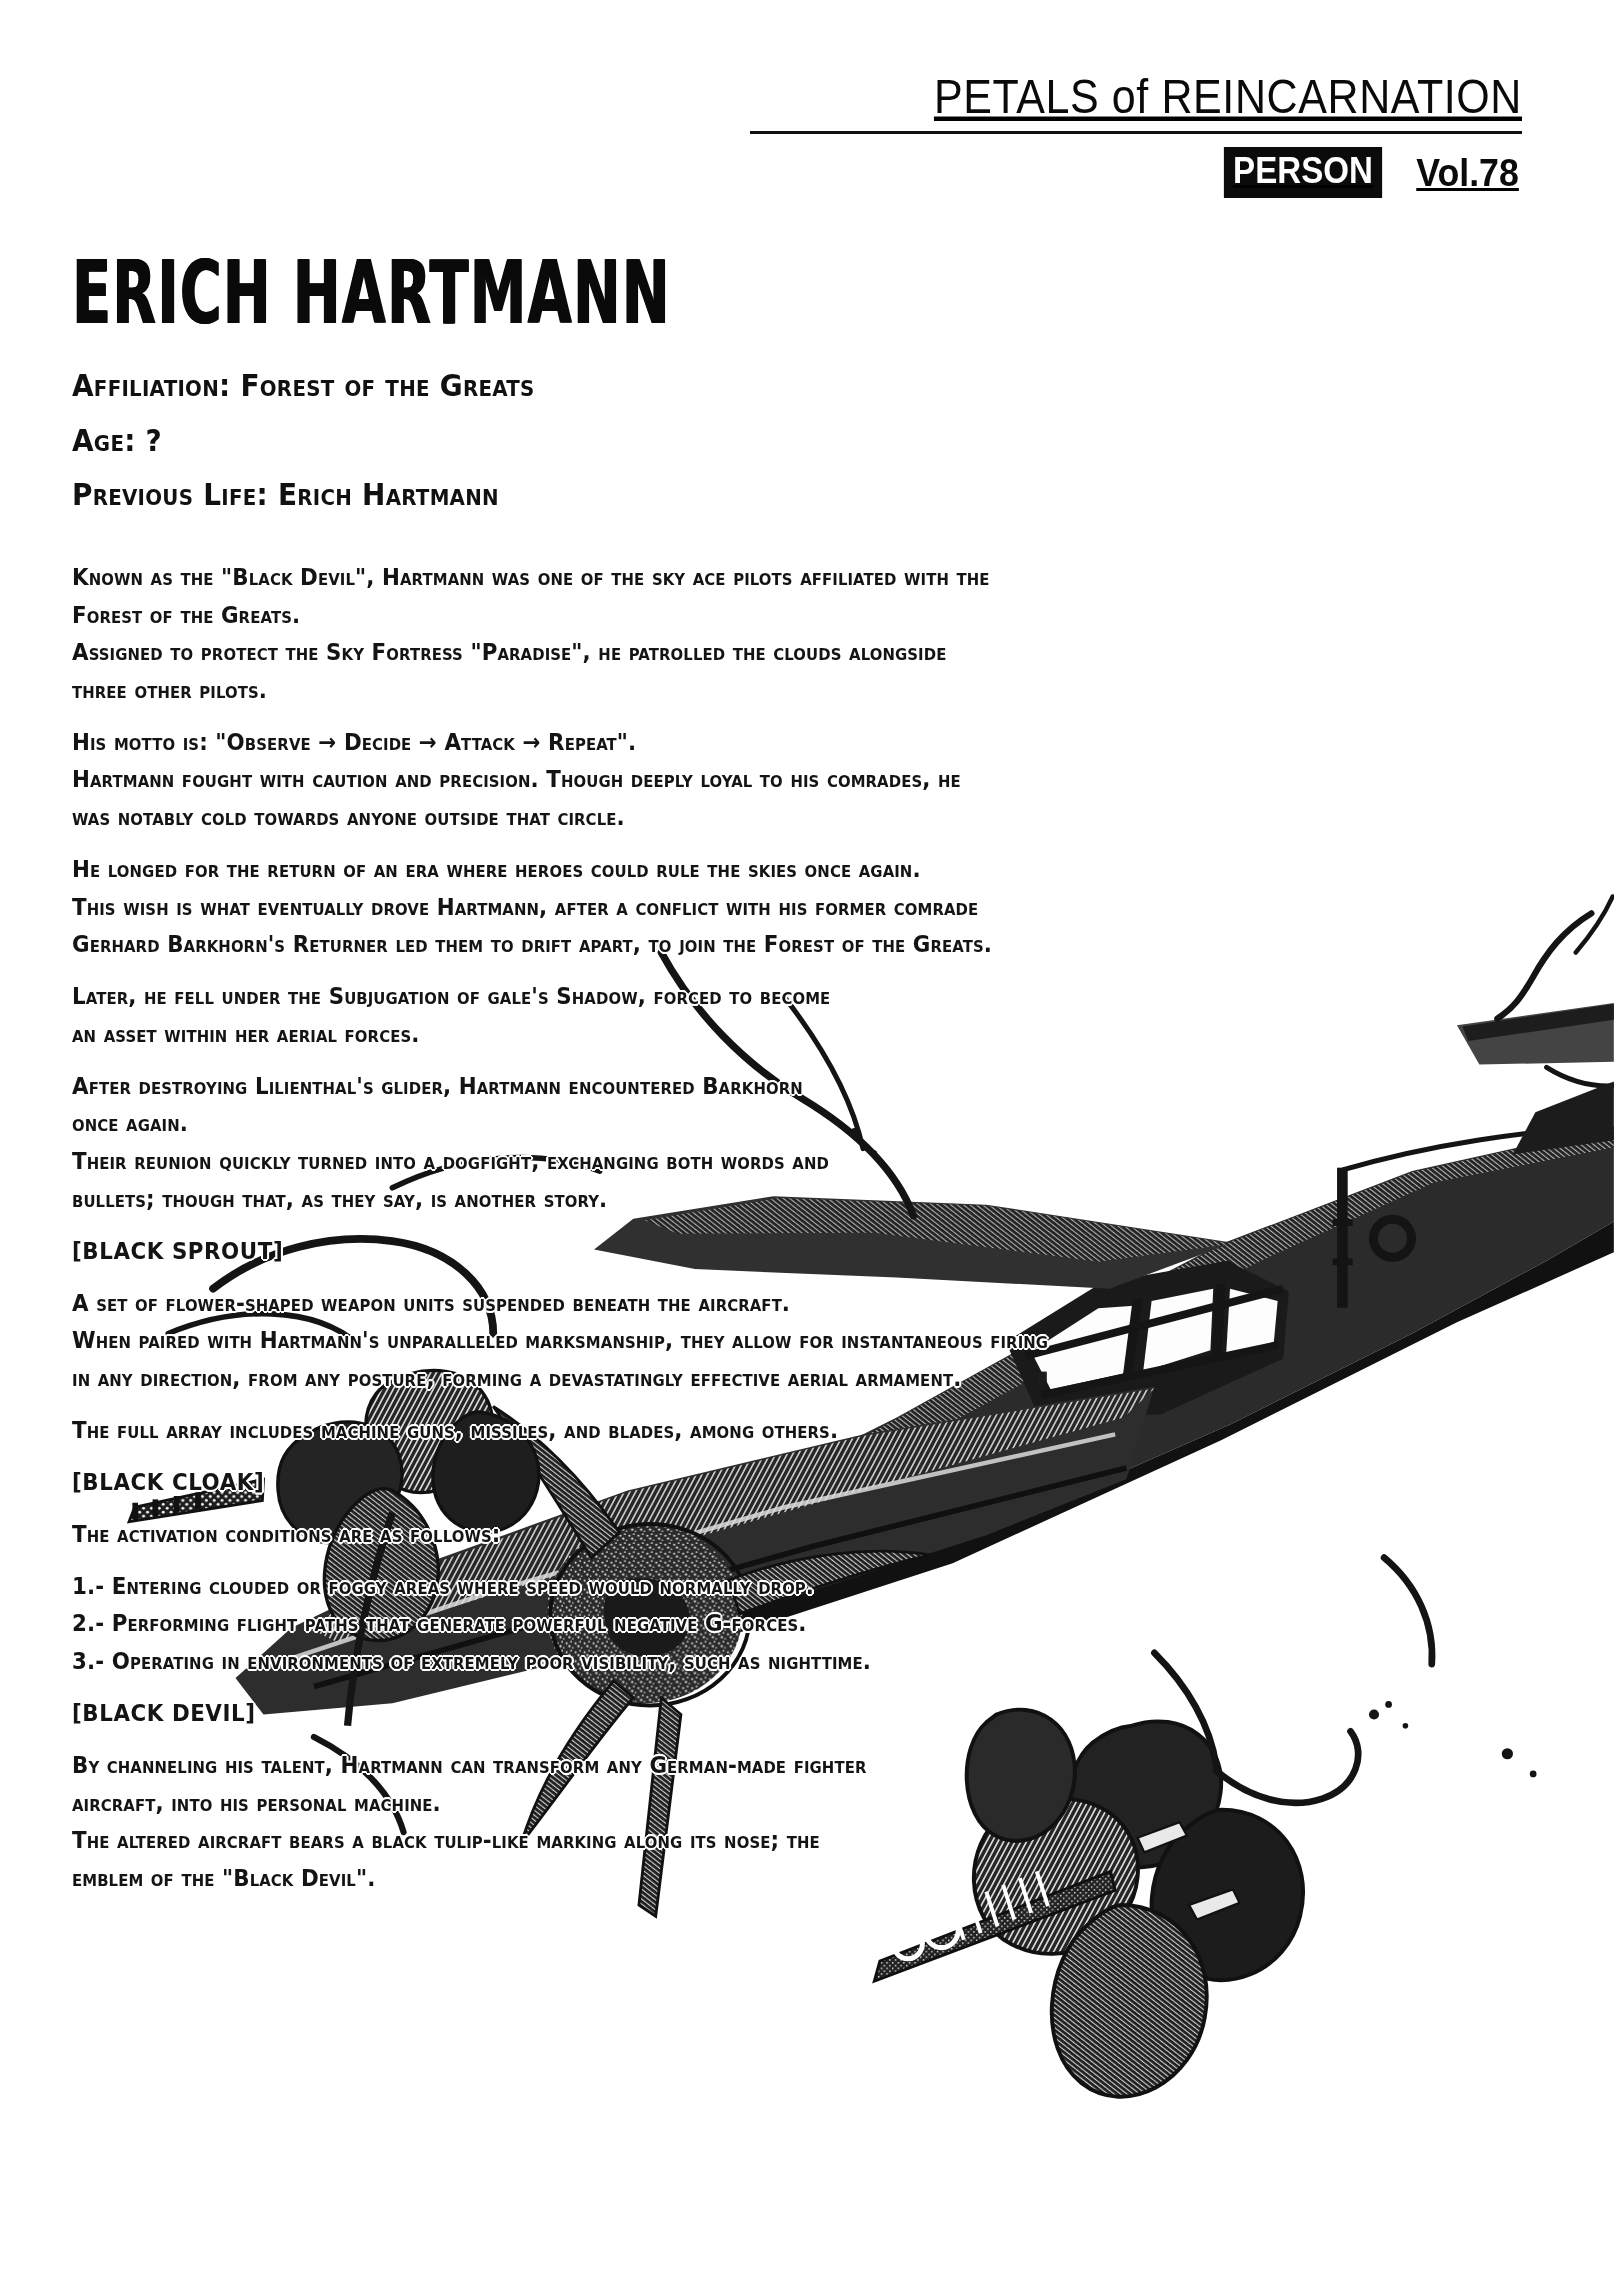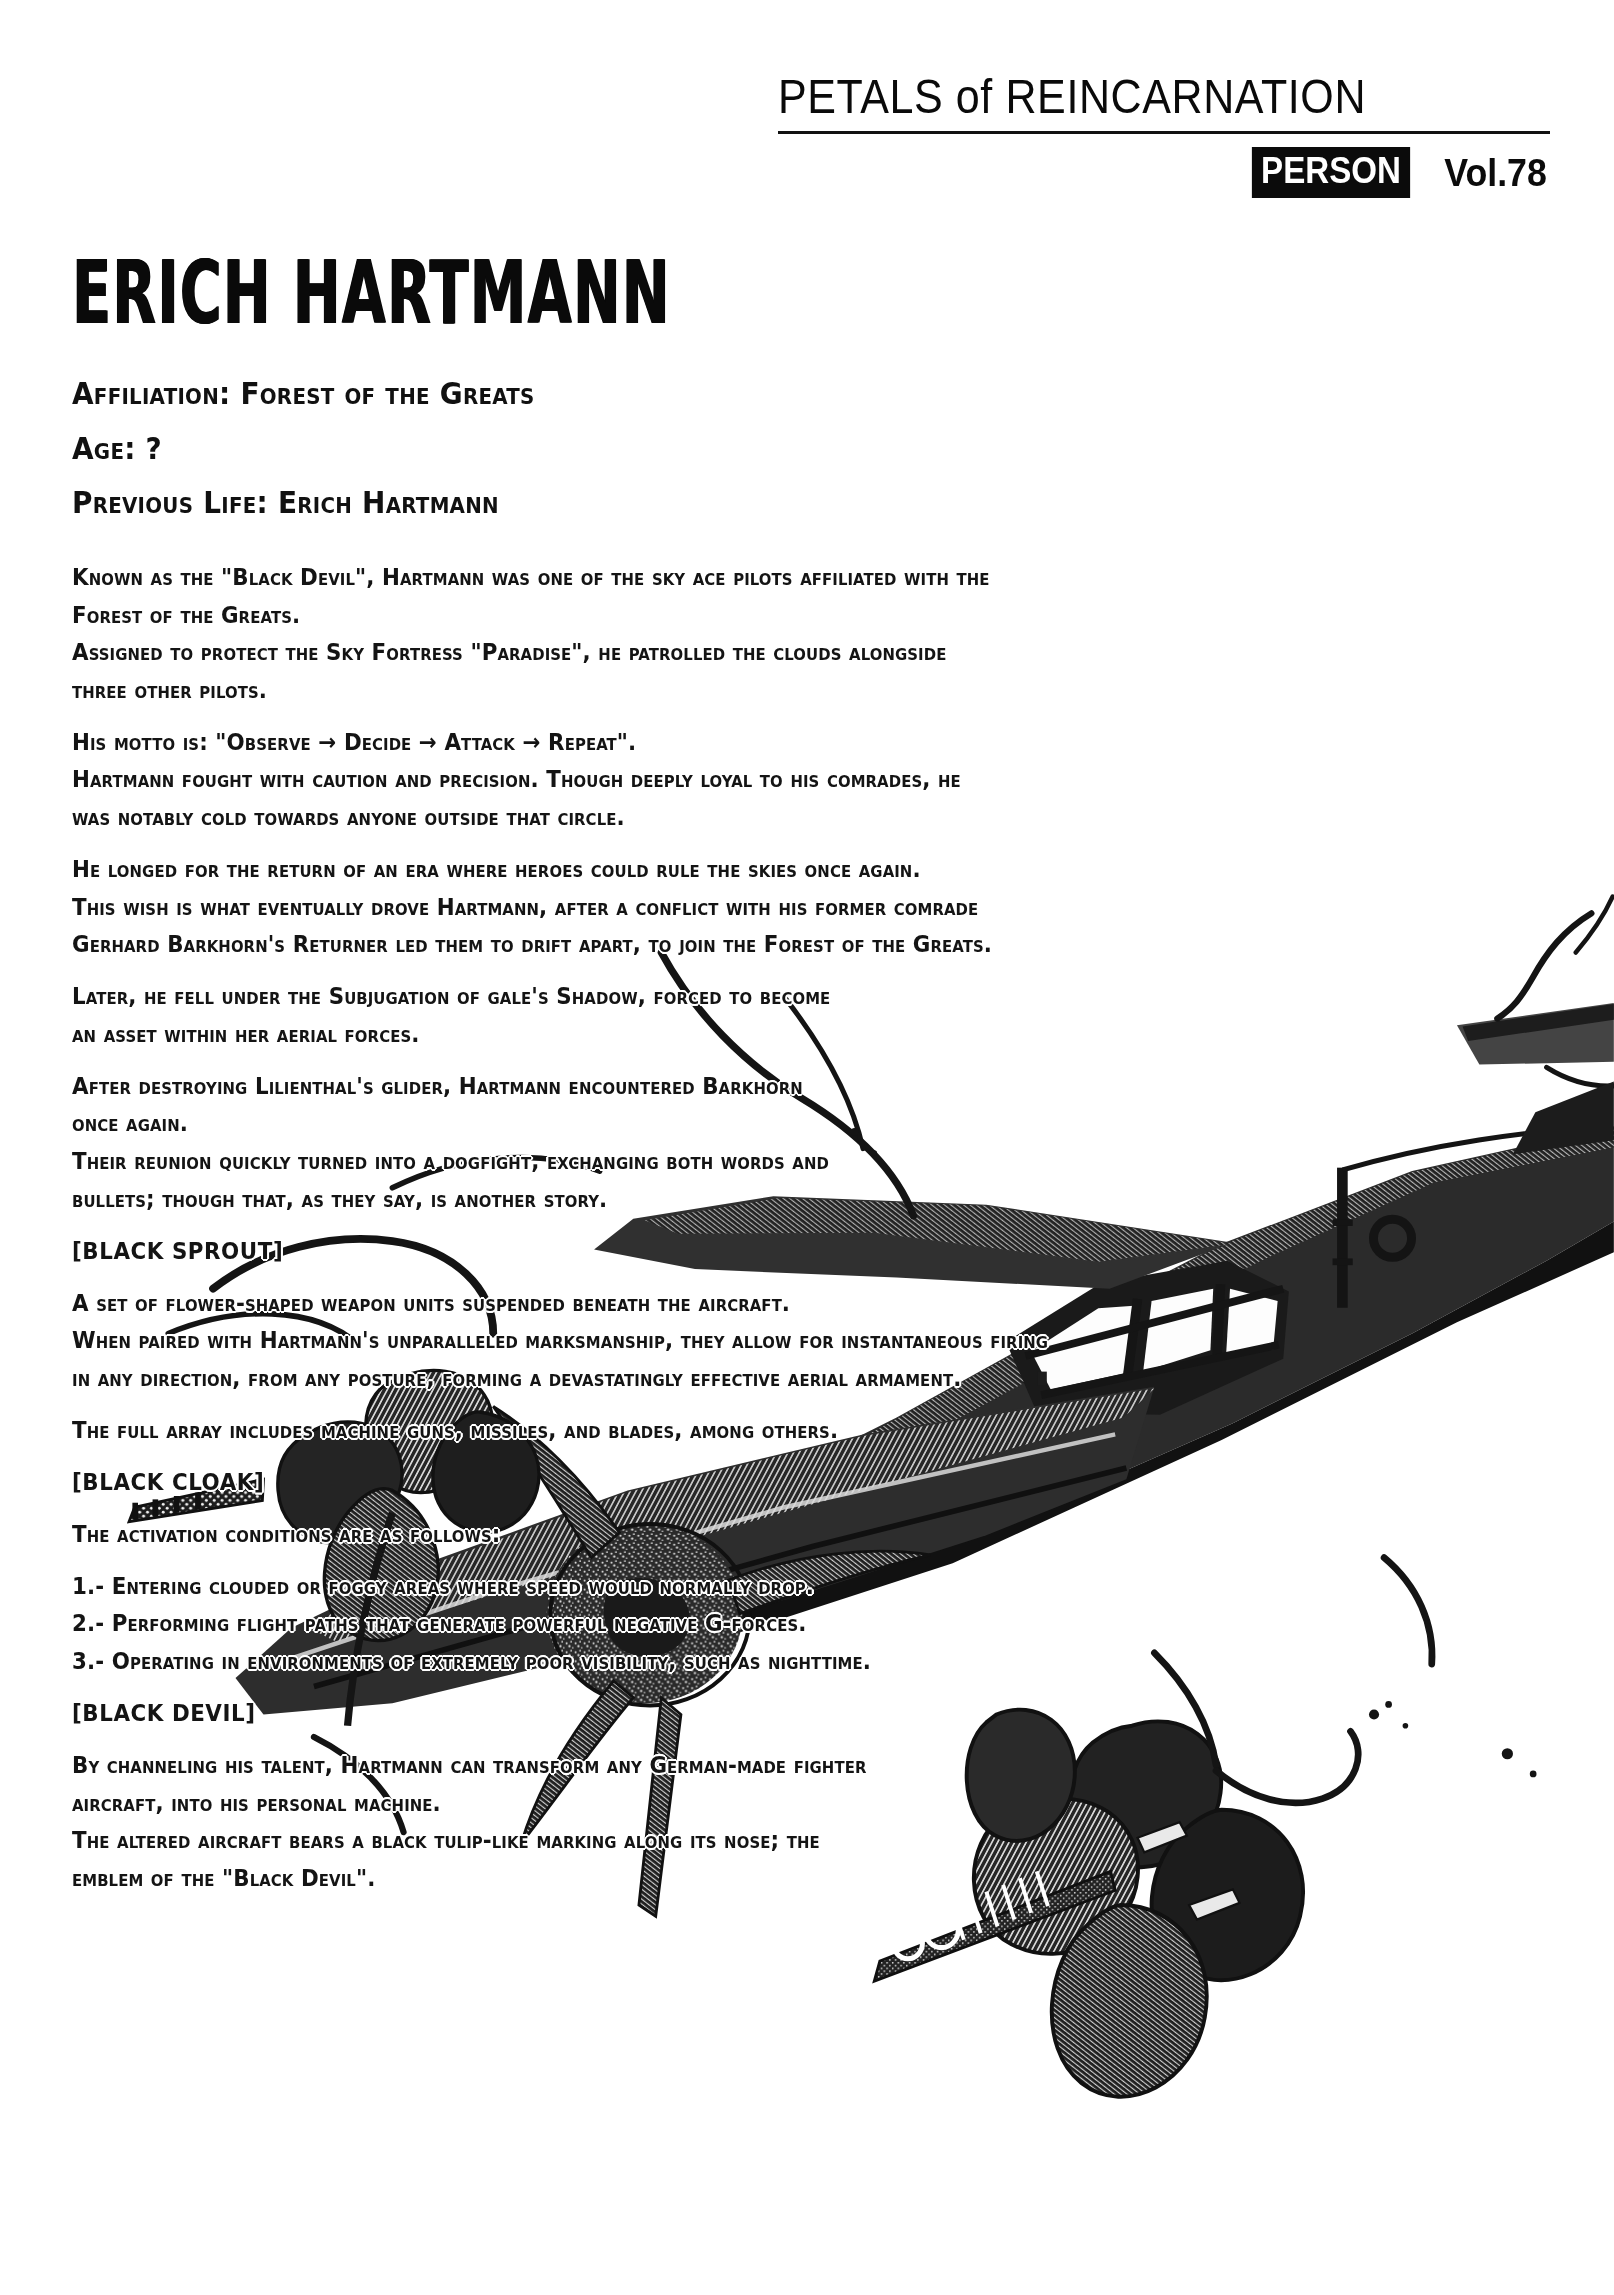--- a/index.html
+++ b/index.html
@@ -22,22 +22,23 @@
   
   #page{
     position:absolute;
     left:0;top:0;width:1614px;height:2295px;
     z-index:2;
   }
 
   
   .masthead{
     position:absolute;
-    right:64px; top:78px;
-    text-align:left;
+    right:92px; top:78px;
+    text-align:right;
+    text-decoration:underline;
   }
   .series-title{
     font-family:"Liberation Sans", sans-serif;
     font-size:43px;
     letter-spacing:0.6px;
     color:#0a0a0a;
     line-height:1.0;
     white-space:nowrap;
     font-weight:400;
     transform:scaleY(1.12);
@@ -85,21 +86,21 @@
     color:#0a0a0a;
     transform:scaleX(0.80) scaleY(1.22);
     transform-origin:left top;
     white-space:nowrap;
     text-shadow:1.1px 0 0 #0a0a0a,-0.6px 0 0 #0a0a0a;
   }
 
   
   .stats{
     position:absolute;
-    left:72px; top:378px;
+    left:72px; top:370px;
     width:1233px;
   }
   .stat-line{
     font-family:"DejaVu Sans", sans-serif;
     font-size:31px;
     font-weight:600;
     color:#111;
     line-height:1.0;
     margin-bottom:23.5px;
     white-space:nowrap;

